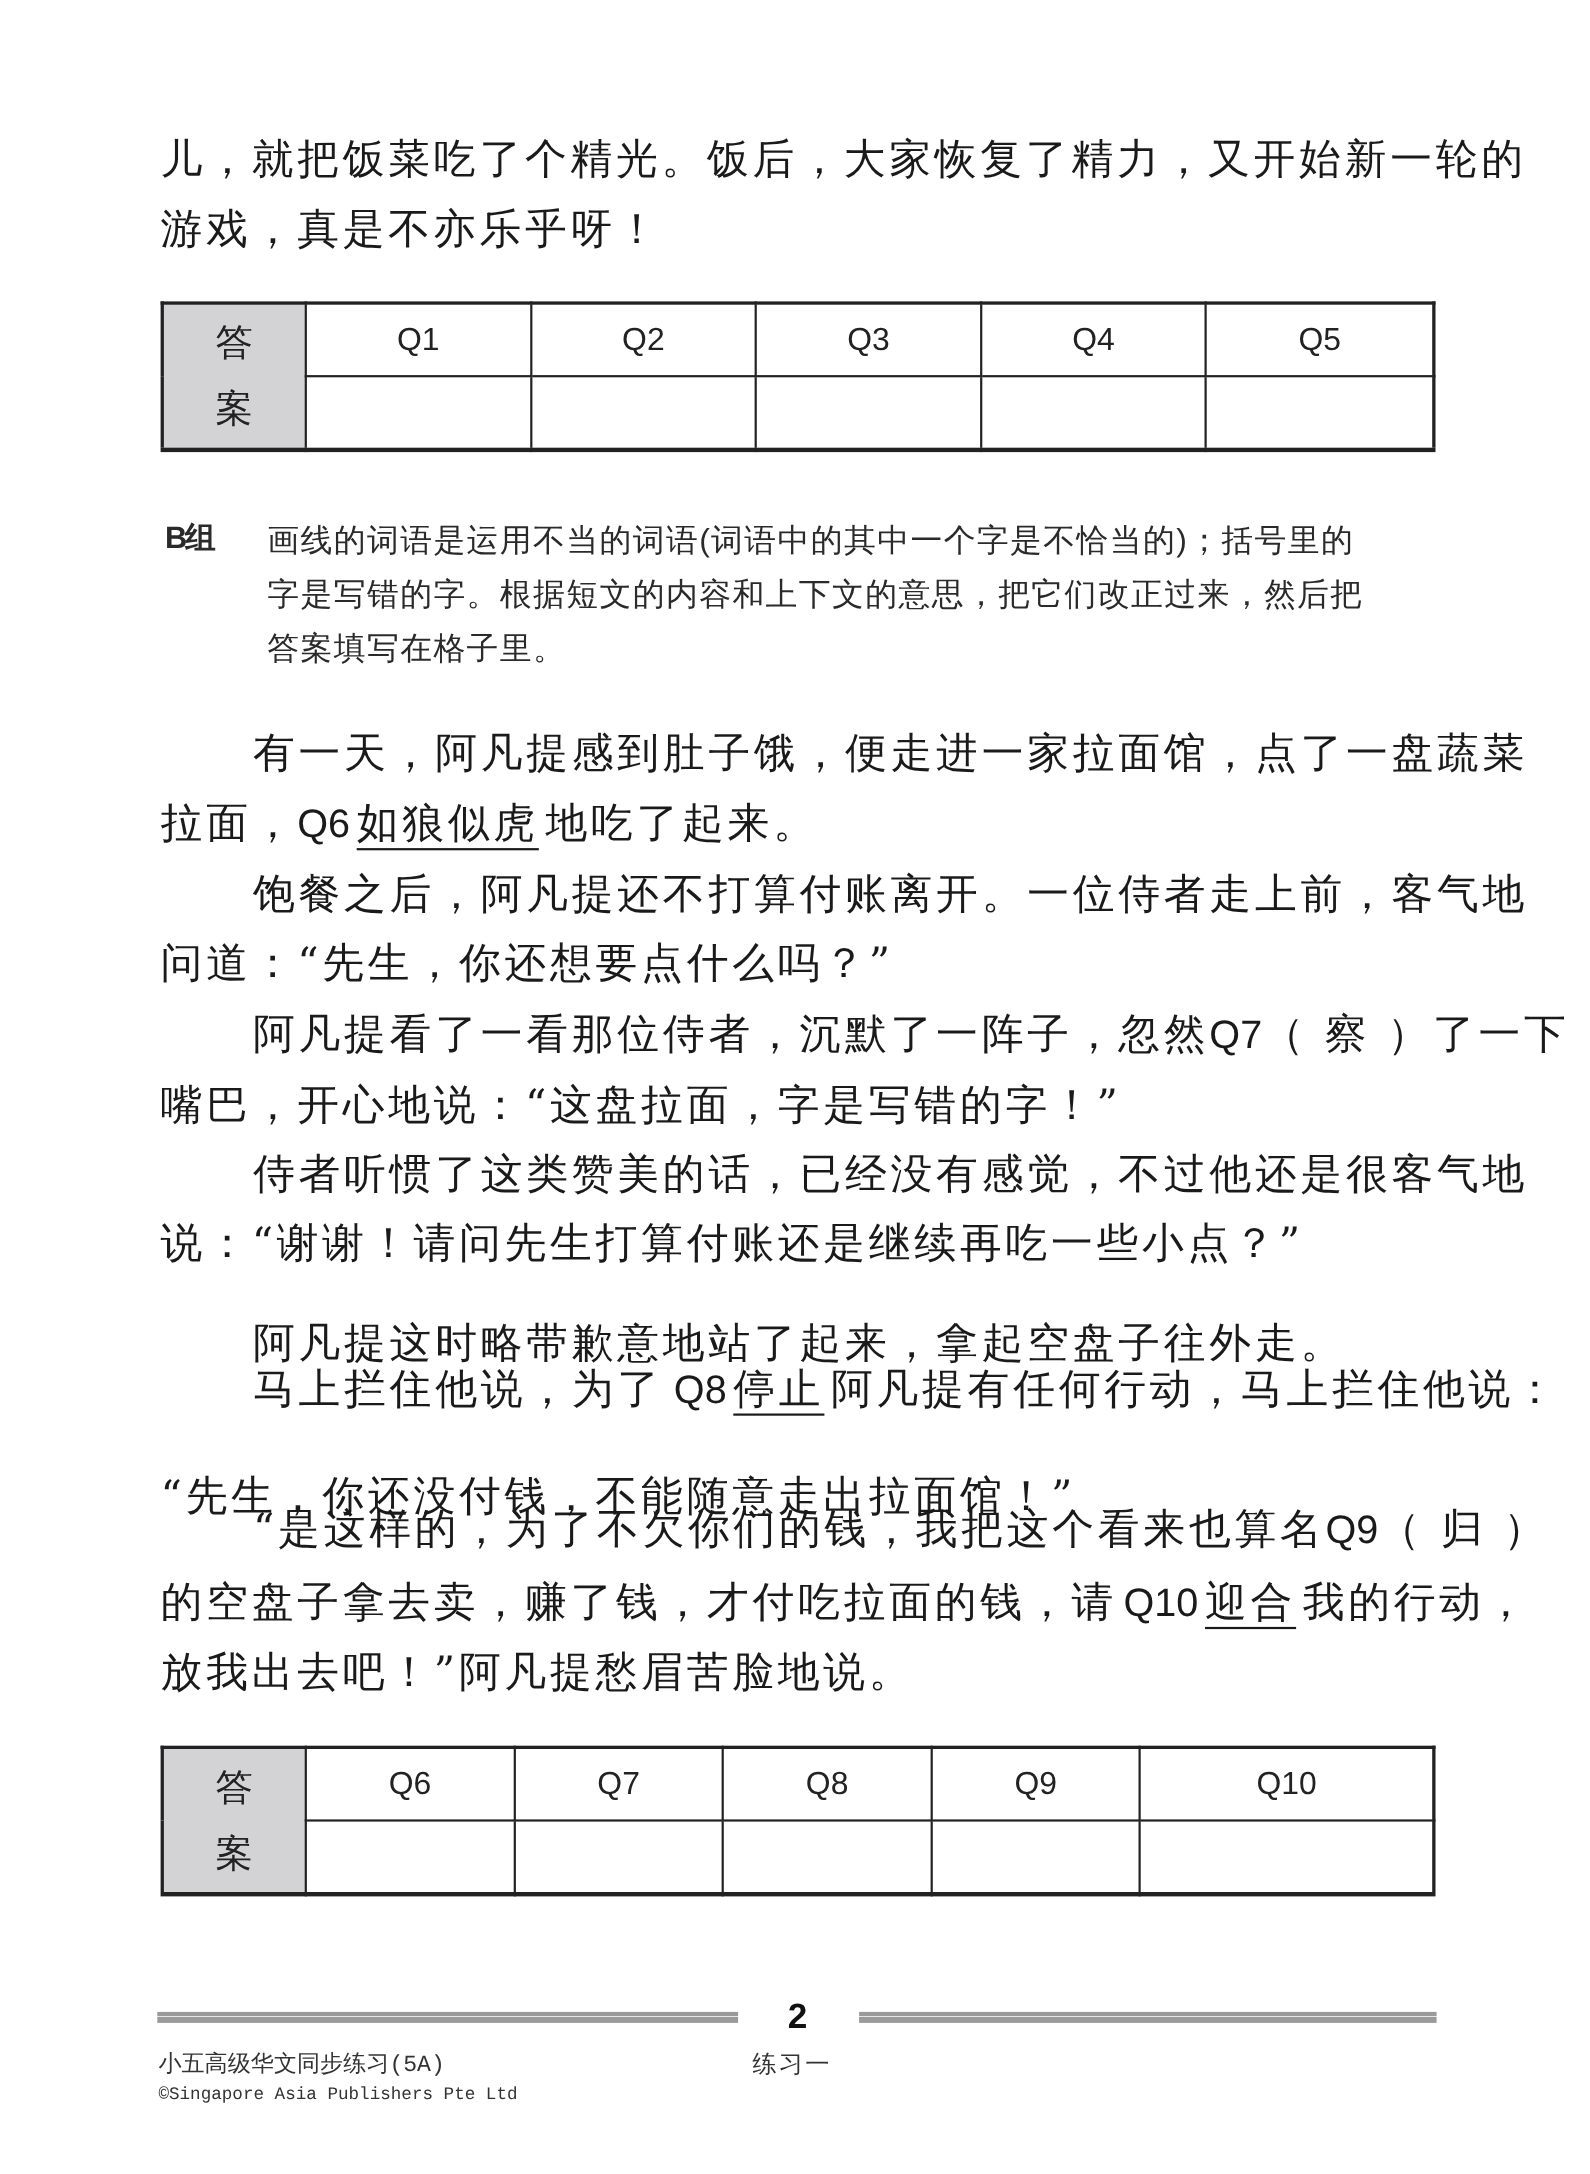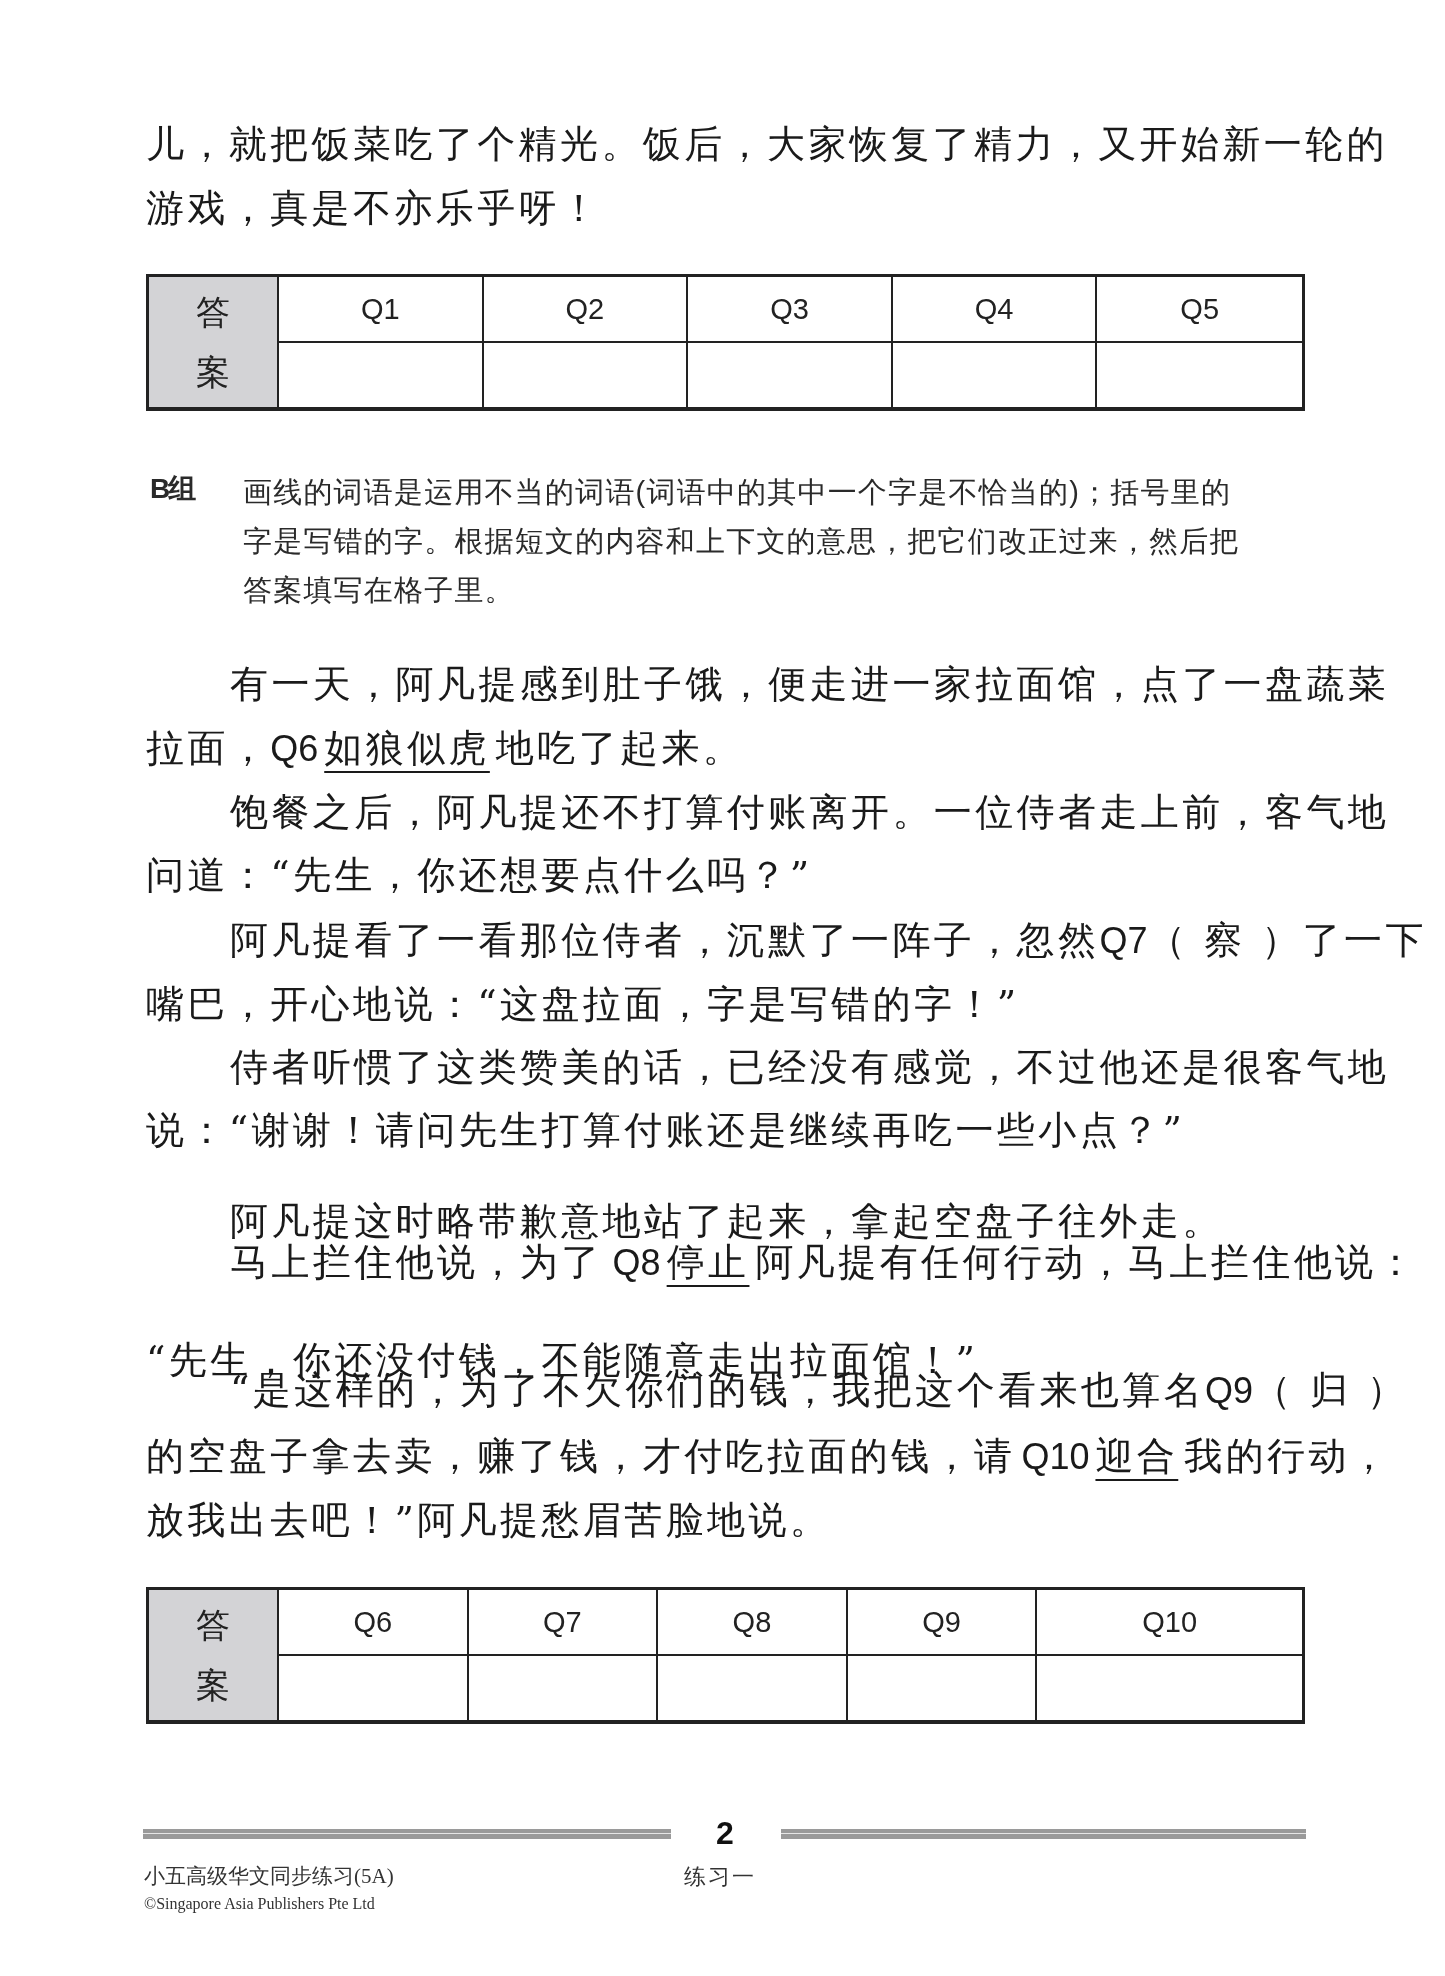--- a/index.html
+++ b/index.html
@@ -20,21 +20,21 @@
 
   .instr { position:absolute; left:243px; width:1070px; font-family:"Liberation Sans", sans-serif;
            font-size:29px; line-height:49px; color:#2a2a2a; letter-spacing:1.2px; }
   .instr-label { position:absolute; left:150px; top:470px; font-family:"Liberation Sans", sans-serif;
                  font-size:28px; font-weight:bold; color:#2a2a2a; letter-spacing:-2px; }
 
   .rule { position:absolute; height:10px; background:
           linear-gradient(#9a9a9a 0 4px, #e6e6e6 4px 5px, #9a9a9a 5px 10px); }
   .pnum { position:absolute; left:710px; top:1815px; width:30px; text-align:center;
           font-family:"Liberation Sans", sans-serif; font-weight:bold; font-size:32px; color:#111; }
-  .foot { position:absolute; font-size:21px; color:#333; font-family:Liberation Serif, serif; }
+  .foot { position:absolute; font-size:21px; color:#333; font-family:Liberation Mono, monospace; }
 </style>
 </head>
 <body>
 
 <div class="para" style="top:124px;">儿，就把饭菜吃了个精光。饭后，大家恢复了精力，又开始新一轮的</div>
 <div class="para" style="top:188px;">游戏，真是不亦乐乎呀！</div>
 
 <table class="ans" style="top:274px;">
   <tbody>
       <tr>

